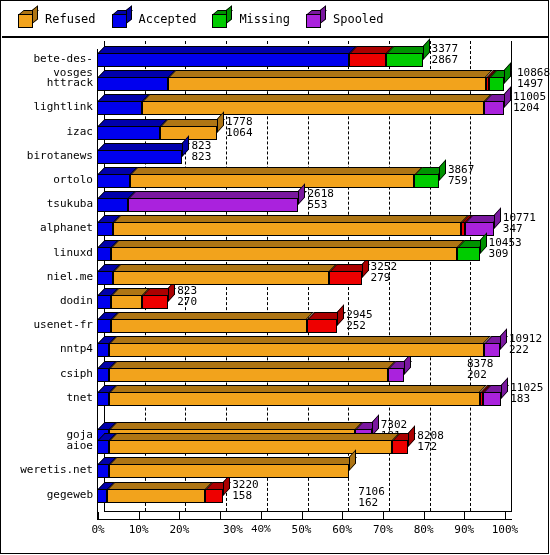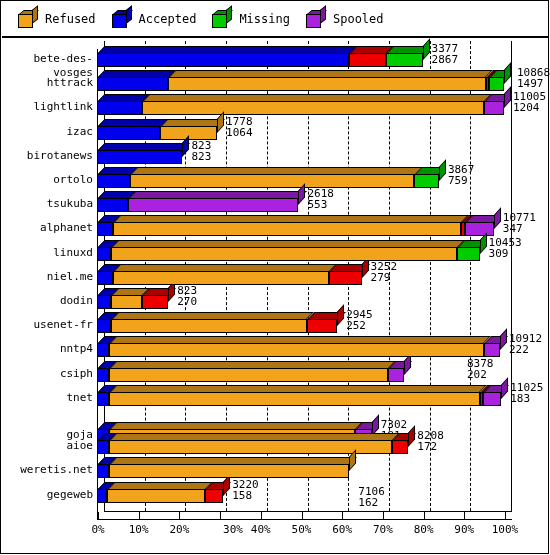--- a/index.html
+++ b/index.html
@@ -520,21 +520,21 @@
     <div id="xaxis">
         <div class="tick" style="left: 97px;"></div>
         <div class="xlab" style="left: 77px;">0%</div>
         <div class="tick" style="left: 137.7px;"></div>
         <div class="xlab" style="left: 117.7px;">10%</div>
         <div class="tick" style="left: 178.4px;"></div>
         <div class="xlab" style="left: 158.4px;">20%</div>
         <div class="tick" style="left: 219.1px;"></div>
         <div class="xlab" style="left: 212px; text-align: center;">30%</div>
         <div class="tick" style="left: 259.8px;"></div>
-        <div class="xlab" style="left: 239.8px;">40%</div>
+        <div class="xlab" style="left: 239.8px; font-family: Liberation Mono, monospace;">40%</div>
         <div class="tick" style="left: 300.5px;"></div>
         <div class="xlab" style="left: 280.5px;">50%</div>
         <div class="tick" style="left: 341.2px;"></div>
         <div class="xlab" style="left: 321.2px;">60%</div>
         <div class="tick" style="left: 381.9px;"></div>
         <div class="xlab" style="left: 361.9px;">70%</div>
         <div class="tick" style="left: 422.6px;"></div>
         <div class="xlab" style="left: 402.6px;">80%</div>
         <div class="tick" style="left: 463.3px;"></div>
         <div class="xlab" style="left: 443.3px;">90%</div>

